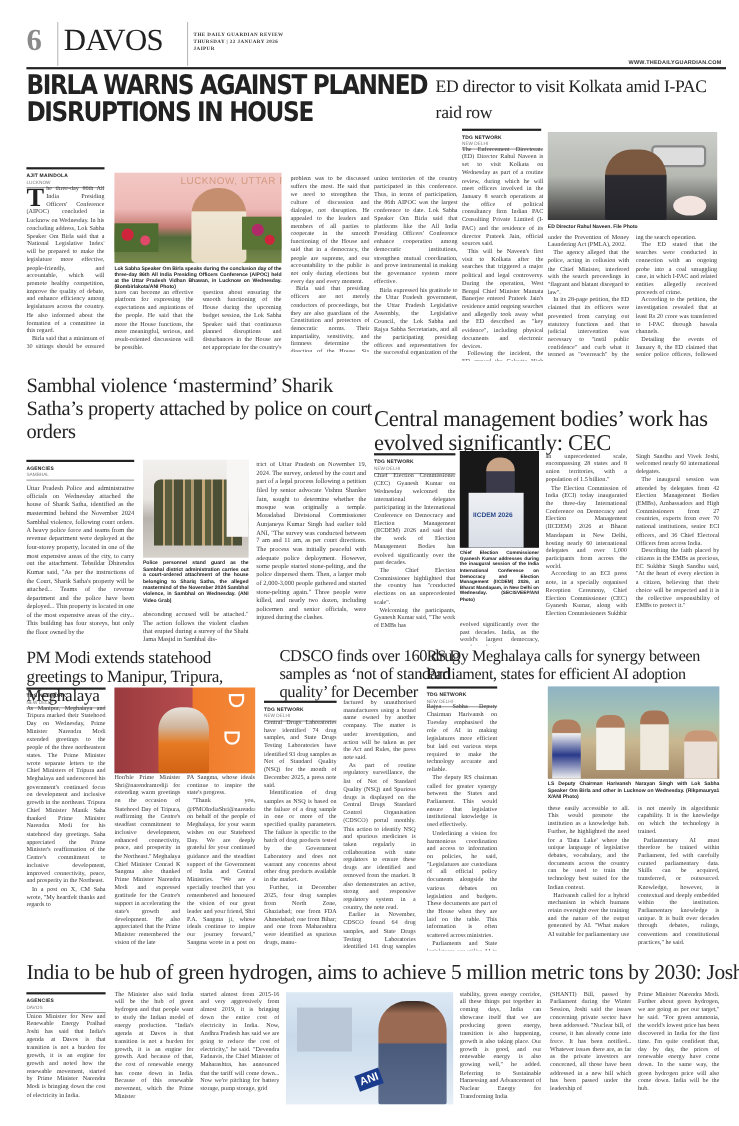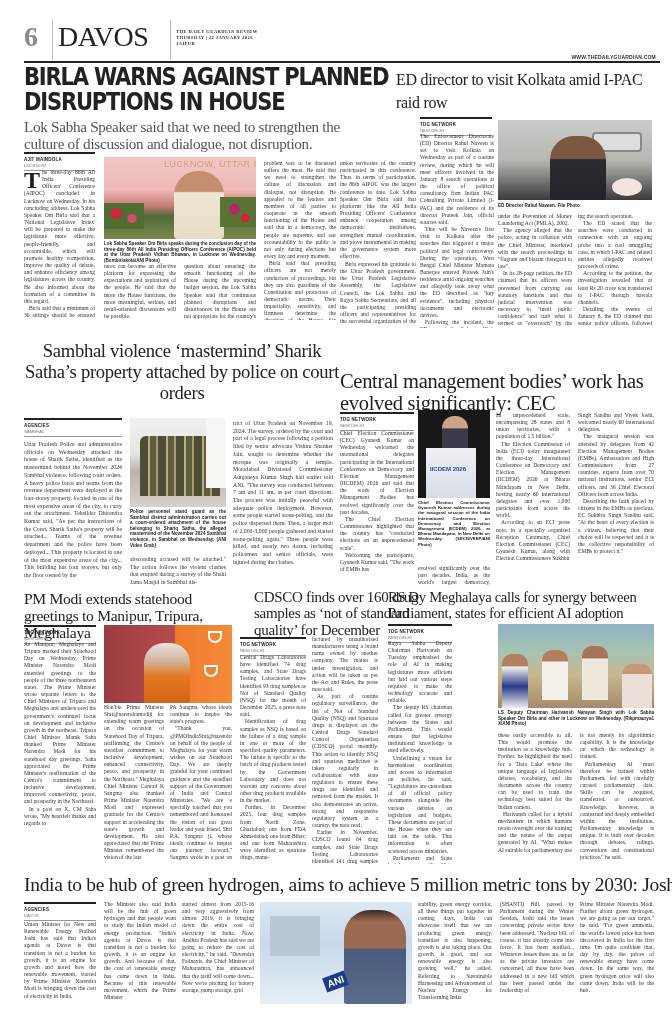--- a/index.html
+++ b/index.html
@@ -32,21 +32,20 @@
   </div>
   <div class="abs" style="right:4px;top:34px;font-family:'Liberation Sans',sans-serif;font-weight:bold;font-size:5px;letter-spacing:0.2px;color:#333">WWW.THEDAILYGUARDIAN.COM</div>
 </div>
 <div class="abs rule" style="left:24px;top:61px;width:636px;height:2px;"></div>
 
 <div class="abs" style="left:24px;top:64px;width:312px;height:250px;">
   <div class="abs" style="left:0;top:0;width:330px;font-family:'DejaVu Sans',sans-serif;font-weight:bold;font-size:24.5px;line-height:25px;letter-spacing:-1.4px;transform:scaleX(0.86);transform-origin:left top;color:#222;white-space:nowrap">
     <div>BIRLA WARNS AGAINST PLANNED</div>
     <div>DISRUPTIONS IN HOUSE</div>
   </div>
-  <div class="abs hd-serif" style="left:0;top:54px;width:340px;font-size:15.2px;line-height:17px;color:#555">Lok Sabha Speaker said that we need to strengthen the culture of discussion and dialogue, not disruption.</div>
   <div class="abs byline" style="left:0;top:88px;width:71px;">
     <div class="name">AJIT MAINDOLA</div>
     <div class="place">LUCKNOW</div>
   </div>
   <div class="abs txt" style="left:0;top:105px;width:71px;height:150px;">
     <p class="first"><span style="float:left;font-size:24px;line-height:20px;margin:1px 2px 0 0;color:#222;font-weight:bold">T</span><span>he three-day 86th All India Presiding Officers' Conference (AIPOC) concluded in Lucknow on Wednesday. In his concluding address, Lok Sabha Speaker Om Birla said that a 'National Legislative Index' will be prepared to make the legislature more effective, people-friendly, and accountable, which will promote healthy competition, improve the quality of debate, and enhance efficiency among legislatures across the country. He also informed about the formation of a committee in this regard.</span></p>
     <p>Birla said that a minimum of 30 sittings should be ensured annually in the state legislatures so that the legisla-</p>
   </div>
   <div class="abs photo" style="left:80px;top:93px;width:152px;height:82px;background:linear-gradient(180deg,#f2c8c4 0%,#eeb9b6 40%,#c47b72 60%,#516b3a 72%,#7a8a4c 100%);">
     <div class="abs" style="left:60px;top:2px;font-family:'Liberation Sans',sans-serif;font-size:9px;color:#d49a80;letter-spacing:0.5px;white-space:nowrap">LUCKNOW, UTTAR P... JANUARY</div>
@@ -95,21 +94,21 @@
   <p>The agency alleged that the police, acting in collusion with the Chief Minister, interfered with the search proceedings in "flagrant and blatant disregard to law".</p>
   <p>In its 28-page petition, the ED claimed that its officers were prevented from carrying out statutory functions and that judicial intervention was necessary to "instil public confidence" and curb what it termed as "overreach" by the state police and the Chief Minister. The agency also alleged violations of the Bharatiya Nagarik Suraksha Sanhita, 2023, dur-</p>
 </div>
 <div class="abs txt" style="left:578px;top:213px;width:74px;height:114px;">
   <p class="first">ing the search operation.</p>
   <p>The ED stated that the searches were conducted in connection with an ongoing probe into a coal smuggling case, in which I-PAC and related entities allegedly received proceeds of crime.</p>
   <p>According to the petition, the investigation revealed that at least Rs 20 crore was transferred to I-PAC through hawala channels.</p>
   <p>Detailing the events of January 8, the ED claimed that senior police officers, followed by the Chief Minister, entered the premises while searches under Section 17 of the PMLA were underway.</p>
 </div>
 
-<div class="abs hd-serif" style="left:24px;top:340px;width:316px;font-size:18.6px;line-height:21px;text-align:center;">Sambhal violence ‘mastermind’ Sharik Satha’s property attached by police on court orders</div>
+<div class="abs hd-serif" style="left:24px;top:340px;width:316px;font-size:18.6px;line-height:21px;">Sambhal violence ‘mastermind’ Sharik Satha’s property attached by police on court orders</div>
 <div class="abs byline" style="left:24px;top:418px;width:98px;">
   <div class="name">AGENCIES</div>
   <div class="place">SAMBHAL</div>
 </div>
 <div class="abs txt" style="left:24px;top:441px;width:98px;height:146px;font-size:5.8px;line-height:7.7px">
   <p class="first">Uttar Pradesh Police and administrative officials on Wednesday attached the house of Sharik Satha, identified as the mastermind behind the November 2024 Sambhal violence, following court orders. A heavy police force and teams from the revenue department were deployed at the four-storey property, located in one of the most expensive areas of the city, to carry out the attachment. Tehsildar Dhirendra Kumar said, "As per the instructions of the Court, Sharik Satha's property will be attached... Teams of the revenue department and the police have been deployed... This property is located in one of the most expensive areas of the city... This building has four storeys, but only the floor owned by the</p>
 </div>
 <div class="abs photo" style="left:130px;top:418px;width:96px;height:89px;background:linear-gradient(180deg,#f2f0ee 0,#e8e4e0 40%,#b8b3ad 60%,#d7d2cc 100%);">
   <div class="abs" style="left:10px;top:18px;width:80px;height:60px;background:repeating-linear-gradient(90deg,#4b4f35 0 8px,#c6a97a 8px 10px,#5a5e3f 10px 16px,#b09870 16px 18px);border-radius:6px 6px 0 0"></div>
   <div class="abs" style="right:0;top:0;width:20px;height:70px;background:#f8f6f4"></div>

